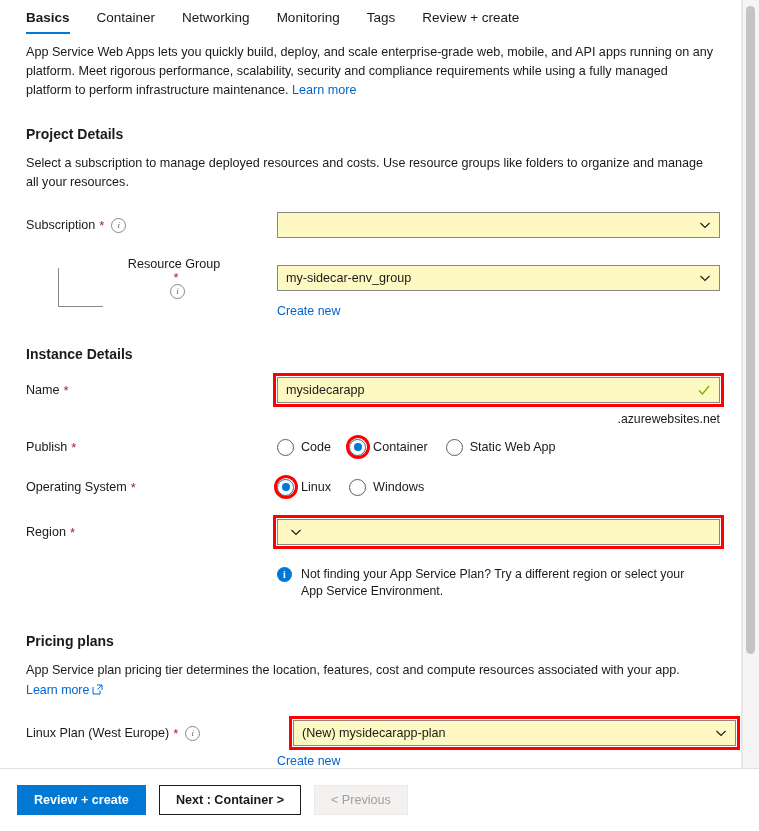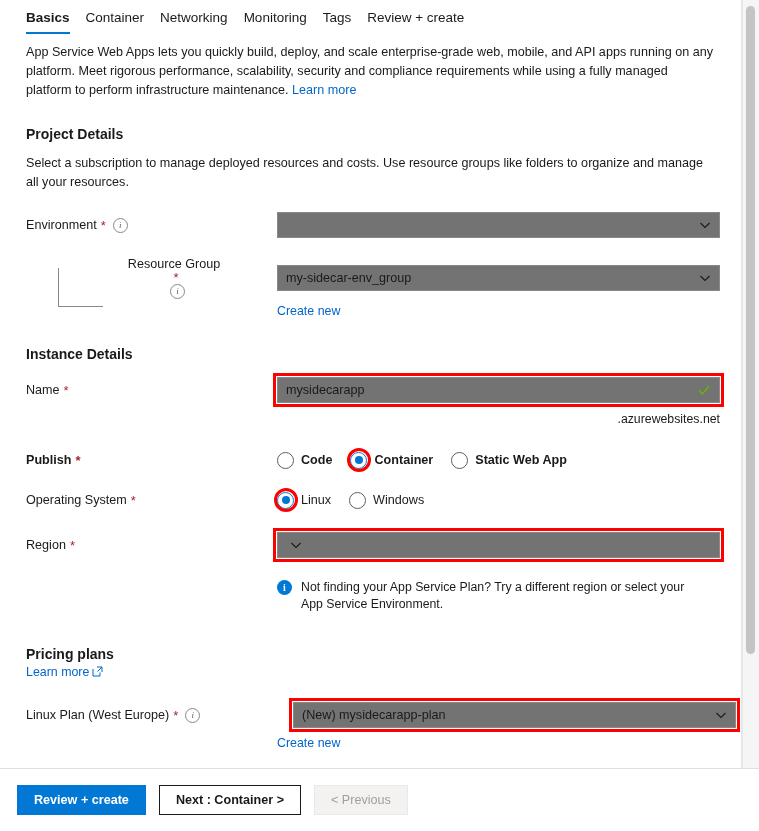--- a/index.html
+++ b/index.html
@@ -53,21 +53,21 @@
     height: 768px;
     box-sizing: border-box;
     overflow: hidden;
   }
 
   
   .tabs {
     display: flex;
     align-items: flex-start;
     padding: 10px 0 0 26px;
-    gap: 16px;
+    gap: 27px;
   }
   .tab {
     position: relative;
     font-size: 13.5px;
     color: #1b1a19;
     padding-bottom: 9px;
     cursor: pointer;
     white-space: nowrap;
   }
   .tab.active {
@@ -152,21 +152,21 @@
     flex-shrink: 0;
   }
 
   
   .field {
     position: relative;
     width: 443px;
     height: 26px;
     box-sizing: border-box;
     border: 1px solid #8a8886;
-    background: #737373;
+    background: #fef9c3;
     display: flex;
     align-items: center;
     padding: 0 8px;
     font-size: 12.6px;
     color: #1b1a19;
     cursor: pointer;
   }
   .field .val { flex: 1; overflow: hidden; white-space: nowrap; }
   .chev {
     width: 12px;
@@ -368,21 +368,21 @@
 
   <div class="intro">
     <span>App Service Web Apps lets you quickly build, deploy, and scale enterprise-grade web, mobile, and API apps running on any platform. Meet rigorous performance, scalability, security and compliance requirements while using a fully managed platform to perform infrastructure maintenance. </span><a class="link">Learn more</a>
   </div>
 
   <h3 class="section">Project Details</h3>
   <div class="section-desc">Select a subscription to manage deployed resources and costs. Use resource groups like folders to organize and manage all your resources.</div>
 
   <div class="row" style="margin-top:20px;">
     <div class="label">
-      <span>Environment</span>
+      <span>Subscription</span>
         <span class="req">*</span>
       <span class="info-i">i</span>
     </div>
     <div class="field">
       <span class="val"></span>
       <span class="chev">
         <svg viewBox="0 0 12 12" width="12" height="12">
             <path d="M1.5 4 L6 8.5 L10.5 4" stroke="#1b1a19" stroke-width="1.1" fill="none"></path>
           </svg>
       </span>
@@ -422,21 +422,21 @@
         <span class="check">
           <svg viewBox="0 0 14 14" width="14" height="14">
               <path d="M2 7.5 L5.5 11 L12 3" stroke="#6bb700" stroke-width="1.3" fill="none"></path>
             </svg>
         </span>
       </div>
     </div>
   </div>
   <div class="suffix" style="margin-top:9px;">.azurewebsites.net</div>
 
-  <div class="row" style="margin-top:23px;font-weight:bold;">
+  <div class="row" style="margin-top:10px;">
     <div class="label">
       <span>Publish</span>
         <span class="req">*</span>
     </div>
     <div class="radios">
       <div class="radio-item">
         <span class="radio"></span>
         <span class="radio-label">Code</span>
       </div>
       <div class="radio-item">
@@ -486,20 +486,21 @@
       </div>
     </div>
   </div>
 
   <div class="note" style="margin-top:21px;">
     <span class="info-filled">i</span>
     <span>Not finding your App Service Plan? Try a different region or select your App Service Environment.</span>
   </div>
 
   <h3 class="section" style="margin-top:33px;">Pricing plans</h3>
+  <div class="section-desc">App Service plan pricing tier determines the location, features, cost and compute resources associated with your app.</div>
   <div style="margin-left:26px; margin-top:3px; font-size:12.4px;">
     <a class="link"><span>Learn more</span><span class="ext-icon"><svg viewBox="0 0 11 11" width="11" height="11">
             <path d="M1 3 L1 10 L8 10 L8 6.5" stroke="#0066cc" stroke-width="1" fill="none"></path>
             <path d="M5 1 L10 1 L10 6" stroke="#0066cc" stroke-width="1" fill="none"></path>
             <path d="M10 1 L5.5 5.5" stroke="#0066cc" stroke-width="1" fill="none"></path>
           </svg></span></a>
   </div>
 
   <div class="row" style="margin-top:23px;gap:16px;">
     <div class="label">

